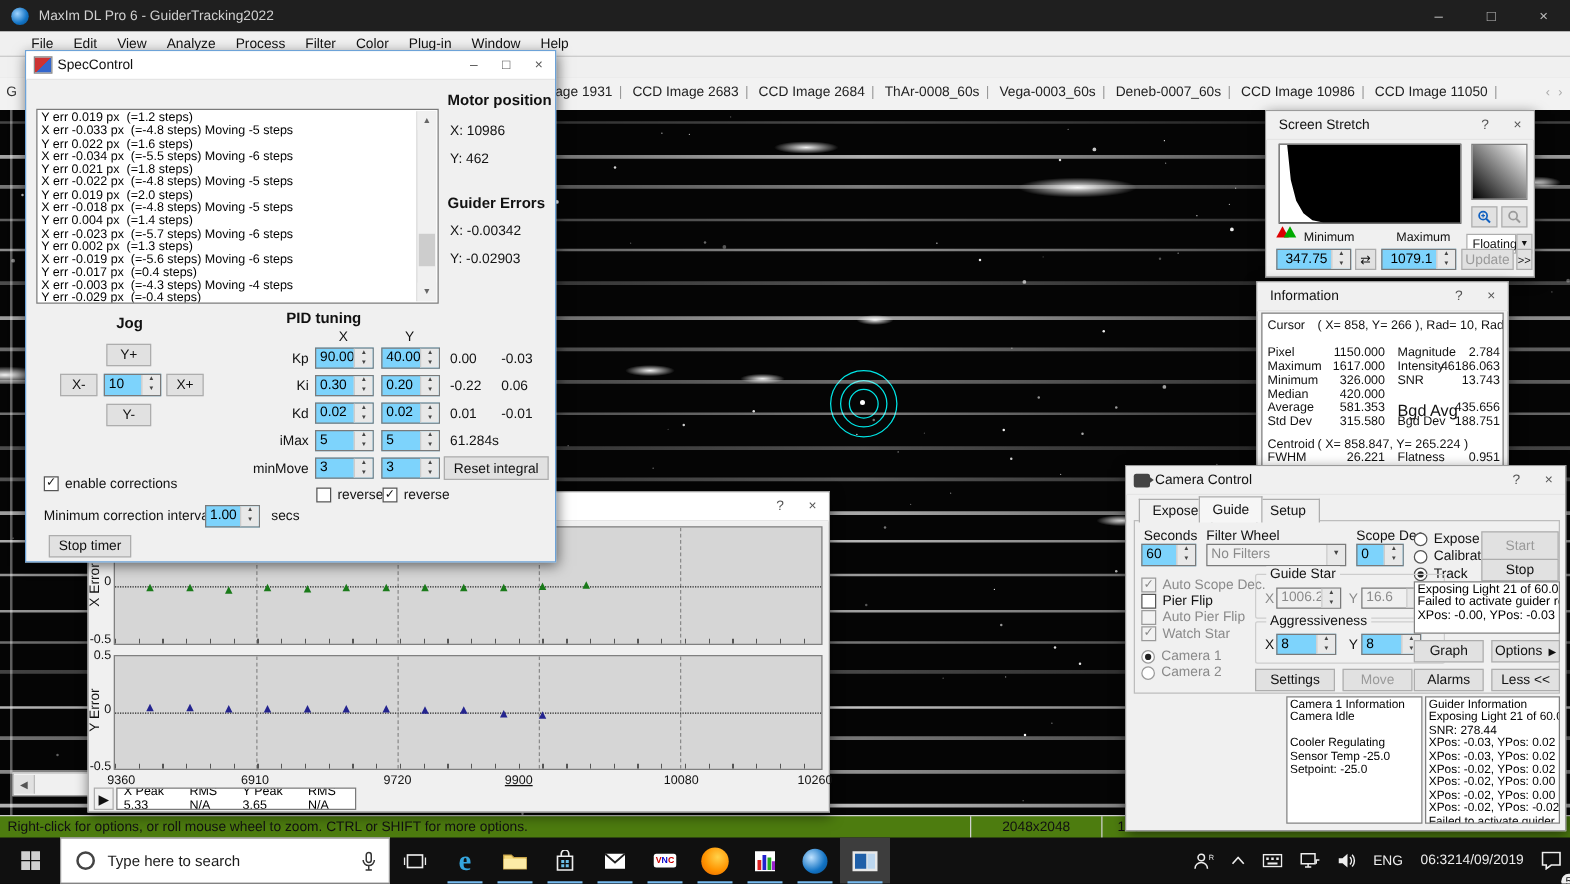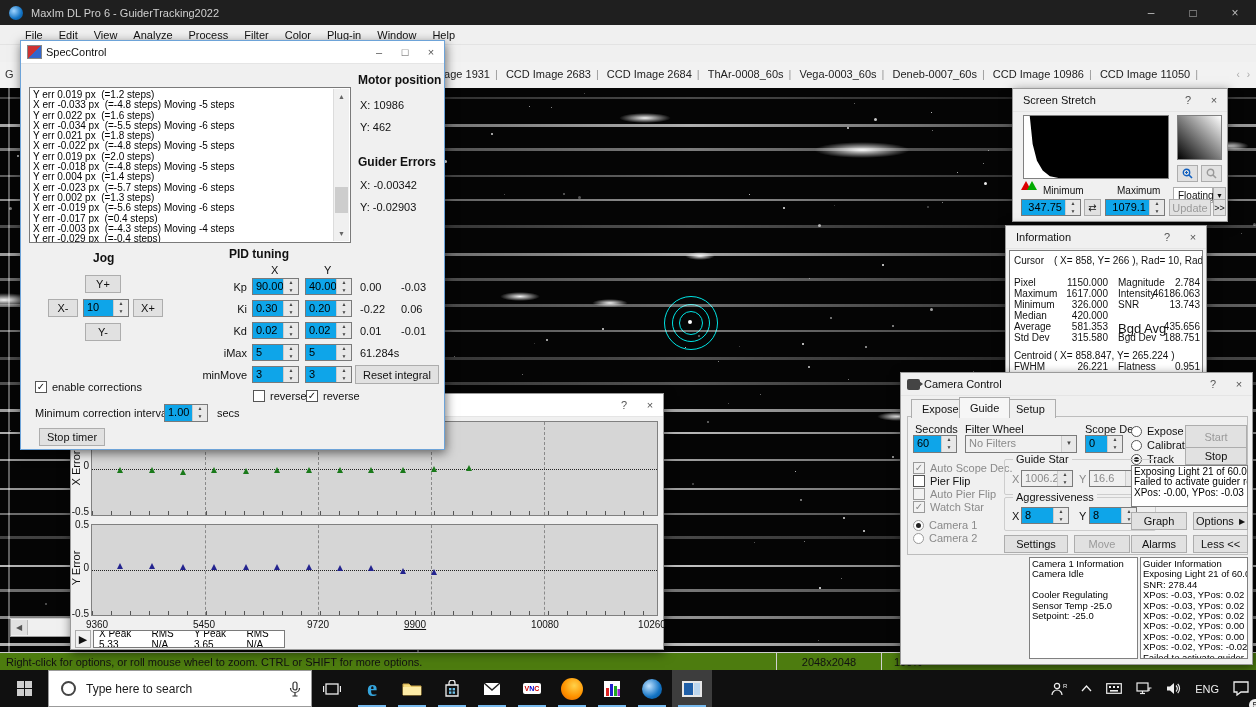--- a/index.html
+++ b/index.html
@@ -39,21 +39,21 @@
   .wtb.gray{background:#f0f0f0;}
   .wtb .t{font-size:11px;color:#111;padding-left:4px;}
   .wtb .sp{margin-left:auto;display:flex;}
   .wtb .g{width:26px;text-align:center;color:#555;font-size:11px;}
   .sc-ico{width:13px;height:12px;background:linear-gradient(135deg,#c33 0 50%,#36c 50% 100%);border:1px solid #888;}
   .cc-ico{width:13px;height:11px;background:#444;border-radius:2px;position:relative;}
   .cc-ico::after{content:"";position:absolute;right:-3px;top:2px;border-left:4px solid #444;border-top:3px solid transparent;border-bottom:3px solid transparent;}
   
   .btn{position:absolute;background:#e1e1e1;border:1px solid #adadad;display:flex;align-items:center;justify-content:center;font-size:11px;color:#111;box-sizing:border-box;}
   .btn.dis{color:#9a9a9a;}
-  .spin{position:absolute;background:#0ea5e9;border:1px solid #7a7a7a;display:flex;box-sizing:border-box;}
+  .spin{position:absolute;background:#7dd3fc;border:1px solid #7a7a7a;display:flex;box-sizing:border-box;}
   .spin.dis{background:#f0f0f0;}
   .spin .val{flex:1;padding:1px 3px;font-size:11px;overflow:hidden;white-space:nowrap;}
   .spin.dis .val{color:#8a8a8a;}
   .spin .arr{width:14px;border-left:1px solid #ccc;display:flex;flex-direction:column;background:#e8e8e8;}
   .spin .arr i{flex:1;font-style:normal;font-size:5px;line-height:6px;text-align:center;color:#444;}
   .spin .arr i.u::before{content:"▲";}
   .spin .arr i.d::before{content:"▼";}
   .cb{position:absolute;display:flex;align-items:center;gap:5px;font-size:11px;color:#111;}
   .cb .box{width:12px;height:12px;background:#fff;border:1px solid #555;box-sizing:border-box;font-size:10px;line-height:10px;text-align:center;color:#111;}
   .cb.on .box::before{content:"✓";}
@@ -409,21 +409,21 @@
         <div class="pt" style="left: 21.6667%; top: 48%; border-bottom-color: rgb(36, 36, 143);"></div>
         <div class="pt" style="left: 27.2222%; top: 48%; border-bottom-color: rgb(36, 36, 143);"></div>
         <div class="pt" style="left: 32.7778%; top: 48%; border-bottom-color: rgb(36, 36, 143);"></div>
         <div class="pt" style="left: 38.3333%; top: 48%; border-bottom-color: rgb(36, 36, 143);"></div>
         <div class="pt" style="left: 43.8889%; top: 49%; border-bottom-color: rgb(36, 36, 143);"></div>
         <div class="pt" style="left: 49.4444%; top: 49%; border-bottom-color: rgb(36, 36, 143);"></div>
         <div class="pt" style="left: 55%; top: 52%; border-bottom-color: rgb(36, 36, 143);"></div>
         <div class="pt" style="left: 60.5556%; top: 53%; border-bottom-color: rgb(36, 36, 143);"></div>
       </div>
     <span class="xtick" style="left:26px;top:225px;">9360</span>
-    <span class="xtick" style="left:133px;top:225px;">5450</span>
+    <span class="xtick" style="left:133px;top:225px;">6910</span>
     <span class="xtick" style="left:247px;top:225px;">9720</span>
     <span class="xtick" style="left:344px;top:225px;text-decoration:underline;">9900</span>
     <span class="xtick" style="left:474px;top:225px;">10080</span>
     <span class="xtick" style="left:581px;top:225px;">10260</span>
     <div class="btn" style="left:4px;top:236px;width:16px;height:18px;background:#f0f0f0;">▶</div>
     <div class="sunken" style="left:22px;top:236px;width:192px;height:18px;display:flex;align-items:center;gap:10px;padding:0 5px;font-size:10px;">
       <span>X Peak 5.33</span>
       <span>RMS N/A</span>
       <span>Y Peak 3.65</span>
       <span>RMS N/A</span>
@@ -956,20 +956,24 @@
             <path d="M13,9 v-3 h2.5" fill="none" stroke="#eee" stroke-width="1.2"></path>
           </svg>
       </span>
       <span class="ti">
         <svg width="15" height="13" viewBox="0 0 15 13">
             <polygon points="1,4.5 4,4.5 8,1 8,12 4,8.5 1,8.5" fill="#eee"></polygon>
             <path d="M10,3.5 a4.5,4.5 0 0 1 0,6 M11.7,1.8 a7,7 0 0 1 0,9.4" fill="none" stroke="#eee" stroke-width="1.2"></path>
           </svg>
       </span>
       <span class="ti" style="font-size:11px;">ENG</span>
+      <span class="ti clockblk">
+        <div>06:32</div>
+        <div>14/09/2019</div>
+      </span>
       <span class="ti badge">
         <svg width="16" height="15" viewBox="0 0 16 15">
             <path d="M1,1 h14 v10 h-7 l-4,3 v-3 h-3 z" fill="none" stroke="#eee" stroke-width="1.3"></path>
           </svg>
         <span class="n">5</span>
       </span>
     </div>
   </div>
 
 </div>

